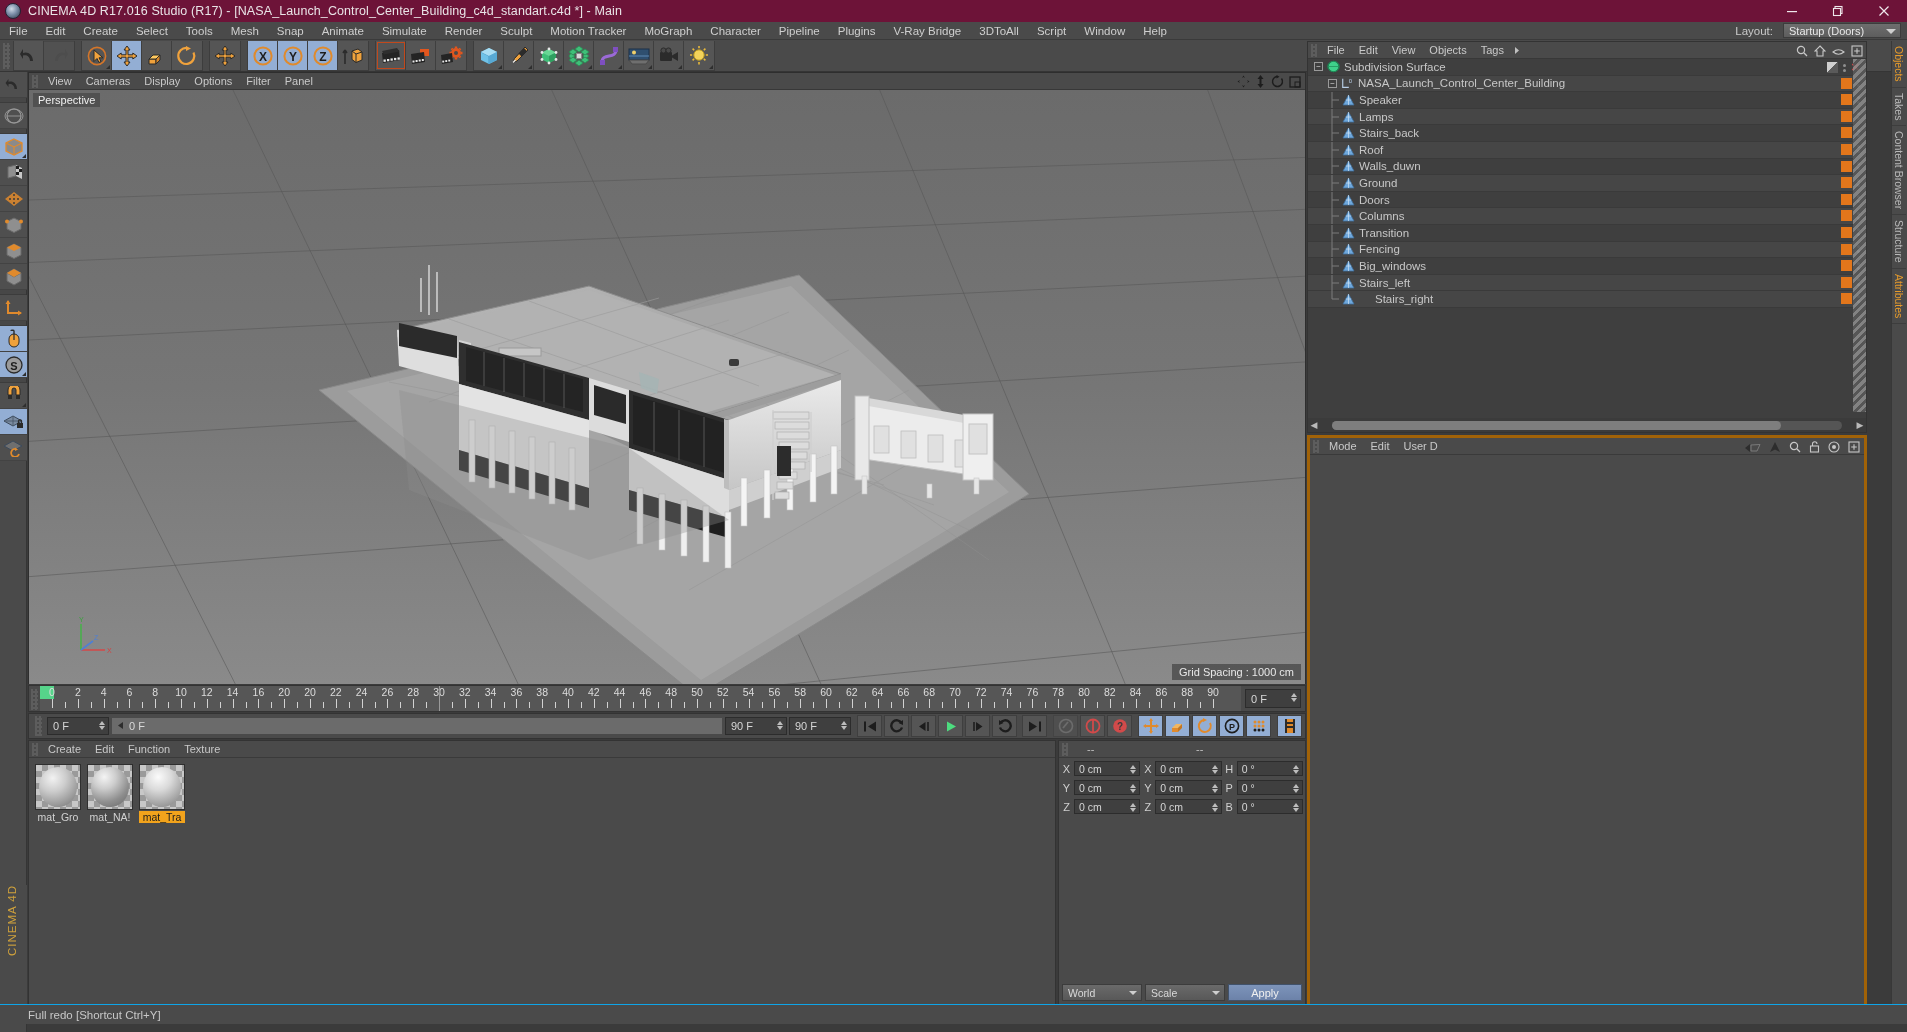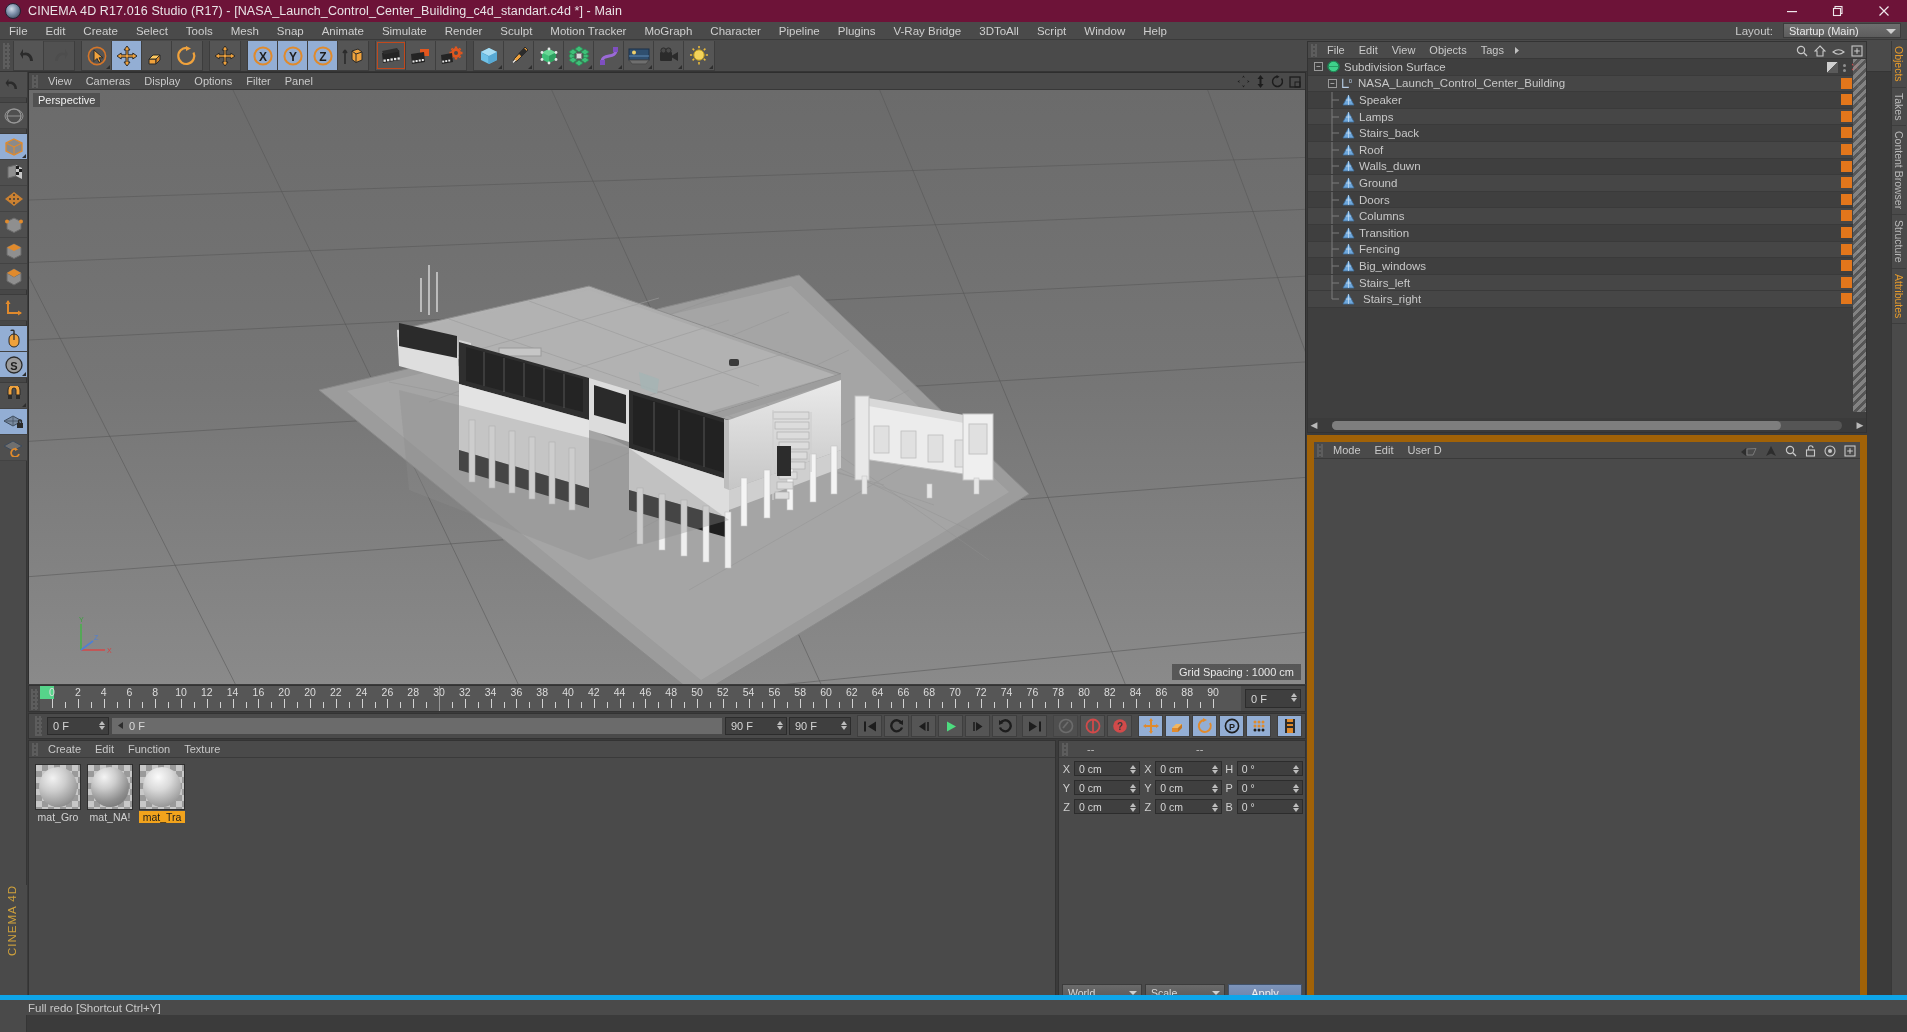--- a/index.html
+++ b/index.html
@@ -210,42 +210,42 @@
   .om-strip { position: absolute; right: 0; top: 0; width: 13px; height: 353px;
     background: repeating-linear-gradient(135deg,#8e8e8e 0 3px,#5a5a5a 3px 6px); opacity: .85; }
   .om-hscroll { position: absolute; left: 0; right: 0; bottom: 0; height: 14px;
     background: #3b3b3b; display: flex; align-items: center; }
   .hs-track { flex: 1; height: 9px; margin: 0 12px; background: #555; border-radius: 5px; }
   .hs-thumb { width: 88%; height: 9px; background: #7e7e7e; border-radius: 5px; }
   .hs-arrow { width: 12px; text-align: center; color: #b9b9b9; font-size: 9px; }
 
   
   .attrmgr { position: absolute; left: 1307px; top: 435px; width: 560px; height: 570px;
-    background: #4a4a4a; border: 7px solid #a16207; }
+    background: #4a4a4a; border: 3px solid #a16207; }
   .am-menu { height: 17px; background: #4a4a4a; display: flex; align-items: center;
     border-bottom: 1px solid #3a3a3a; position: relative; }
   .am-icons { position: absolute; right: 4px; top: 1px; display: flex; gap: 8px; align-items: center; }
   .am-body { height: 552px; background: #4a4a4a; }
 
   
   .rtabs { position: absolute; right: 0; top: 41px; width: 16px; bottom: 27px; background: #4a4a4a;
     border-left: 1px solid #383838; }
   .rtab { writing-mode: vertical-rl; text-orientation: mixed; color: #b9b9b9; font-size: 10.5px;
     padding: 5px 1px; border-bottom: 1px solid #3d3d3d; white-space: nowrap; }
   .rtab.hot { color: #e59a2b; }
 
   
   .brand { position: absolute; left: 0; bottom: 27px; width: 27px; height: 120px;
     background: #4a4a4a; }
   .brand span { writing-mode: vertical-rl; transform: rotate(180deg); color: #d0a23c;
     font-size: 11.5px; letter-spacing: 1px; display: block; margin-left: 6px; }
 
   
-  .statusbar { position: absolute; left: 0; bottom: 17px; width: 1907px; height: 20px;
-    background: #4a4a4a; border-top: 5px solid #0ea5e9; display: flex; align-items: center; }
+  .statusbar { position: absolute; left: 0; bottom: 8px; width: 1907px; height: 20px;
+    background: #4a4a4a; border-top: 1px solid #0ea5e9; display: flex; align-items: center; }
   .status-text { color: #c8c8c8; font-size: 11.5px; padding-left: 28px; }
 
   .ic { display: block; }
 </style>
 </head>
 <body>
 
 <div id="app">
 
   <div class="titlebar">
@@ -290,21 +290,21 @@
     <div class="menu-item">Plugins</div>
     <div class="menu-item">V-Ray Bridge</div>
     <div class="menu-item">3DToAll</div>
     <div class="menu-item">Script</div>
     <div class="menu-item">Window</div>
     <div class="menu-item">Help</div>
 
     <div class="layout-box">
       <span class="layout-label">Layout:</span>
       <div class="layout-select">
-        <span>Startup (Main)</span>
+        <span>Startup (Doors)</span>
         <i class="caret"></i>
       </div>
     </div>
   </div>
 
   <div class="toolbar">
     <div class="grip"></div>
 
     <div class="tgroup">
       <div class="tbtn">
@@ -1643,21 +1643,21 @@
               <path d="M2 0 L2 8" stroke="#7d7d7d" stroke-width="1"></path>
               <path d="M2 8 L9 8" stroke="#7d7d7d" stroke-width="1"></path>
             </svg>
           </span>
           <span class="om-ico">
             <svg width="13" height="12" viewBox="0 0 13 12">
               <path d="M6.5 1 L12 11 L1 11 Z" fill="#6fa8dc" stroke="#3f6f9c" stroke-width=".8"></path>
               <path d="M6.5 1 L6.5 11 M3.8 6 L9.2 6" stroke="#cfe2f5" stroke-width=".7"></path>
             </svg>
           </span>
-          <span class="om-name" style="margin-left: 8px;">Stairs_right</span>
+          <span class="om-name" style="margin-left: 20px;">Stairs_right</span>
           <span class="om-tags">
             <span class="tagsq"></span>
             <span class="tagdots">
               <i></i>
               <i></i>
             </span>
           </span>
         </div>
         <div class="om-strip"></div>
     </div>

